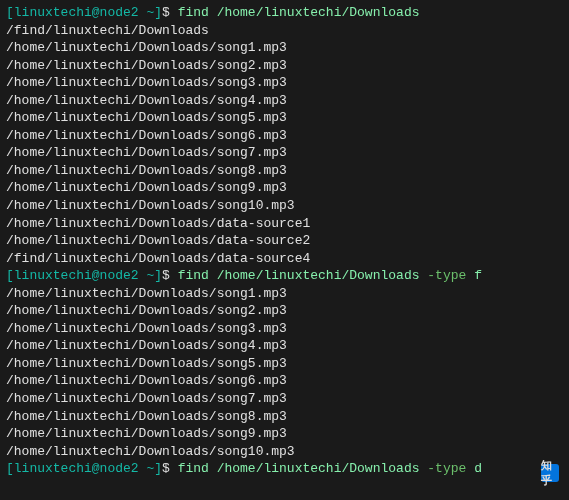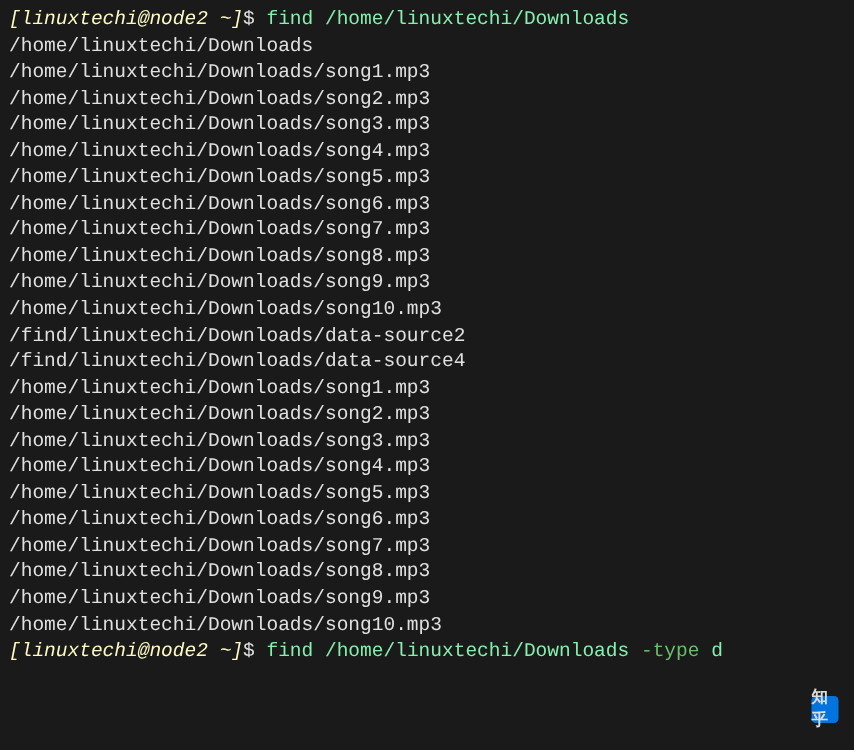--- a/index.html
+++ b/index.html
@@ -16,22 +16,21 @@
       width: 569px;
       height: 500px;
       padding: 4px 6px;
       overflow: hidden;
       position: relative;
     }
     .line {
       white-space: pre;
     }
     .prompt-bracket {
-      color: #fef9c3;
-      font-style: italic;
+      color: #14b8a6;
     }
     .dollar {
       color: #e0e0e0;
     }
     .cmd {
       color: #86efac;
     }
     .flag {
       color: #6bbf6b;
     }
@@ -62,33 +61,35 @@
       align-items: center;
       justify-content: center;
       font-family: Arial, sans-serif;
     }
   </style>
 </head>
 <body>
 
 <div id="terminal">
     <div class="line"><span class="prompt-bracket">[linuxtechi@node2 ~]</span><span class="dollar">$ </span><span class="cmd">find /home/linuxtechi/Downloads</span></div>
-    <div class="line output">/home/linuxtechi/Downloads</div>
+    <div class="line output">/find/linuxtechi/Downloads</div>
     <div class="line output">/home/linuxtechi/Downloads/song1.mp3</div>
     <div class="line output">/home/linuxtechi/Downloads/song2.mp3</div>
     <div class="line output">/home/linuxtechi/Downloads/song3.mp3</div>
     <div class="line output">/home/linuxtechi/Downloads/song4.mp3</div>
     <div class="line output">/home/linuxtechi/Downloads/song5.mp3</div>
     <div class="line output">/home/linuxtechi/Downloads/song6.mp3</div>
     <div class="line output">/home/linuxtechi/Downloads/song7.mp3</div>
     <div class="line output">/home/linuxtechi/Downloads/song8.mp3</div>
     <div class="line output">/home/linuxtechi/Downloads/song9.mp3</div>
     <div class="line output">/home/linuxtechi/Downloads/song10.mp3</div>
-    <div class="line output">/find/linuxtechi/Downloads/data-source2</div>
+    <div class="line output">/home/linuxtechi/Downloads/data-source1</div>
+    <div class="line output">/home/linuxtechi/Downloads/data-source2</div>
     <div class="line output">/find/linuxtechi/Downloads/data-source4</div>
+    <div class="line"><span class="prompt-bracket">[linuxtechi@node2 ~]</span><span class="dollar">$ </span><span class="cmd">find /home/linuxtechi/Downloads</span> <span class="flag">-type</span> <span class="cmd">f</span></div>
     <div class="line output">/home/linuxtechi/Downloads/song1.mp3</div>
     <div class="line output">/home/linuxtechi/Downloads/song2.mp3</div>
     <div class="line output">/home/linuxtechi/Downloads/song3.mp3</div>
     <div class="line output">/home/linuxtechi/Downloads/song4.mp3</div>
     <div class="line output">/home/linuxtechi/Downloads/song5.mp3</div>
     <div class="line output">/home/linuxtechi/Downloads/song6.mp3</div>
     <div class="line output">/home/linuxtechi/Downloads/song7.mp3</div>
     <div class="line output">/home/linuxtechi/Downloads/song8.mp3</div>
     <div class="line output">/home/linuxtechi/Downloads/song9.mp3</div>
     <div class="line output">/home/linuxtechi/Downloads/song10.mp3</div>

